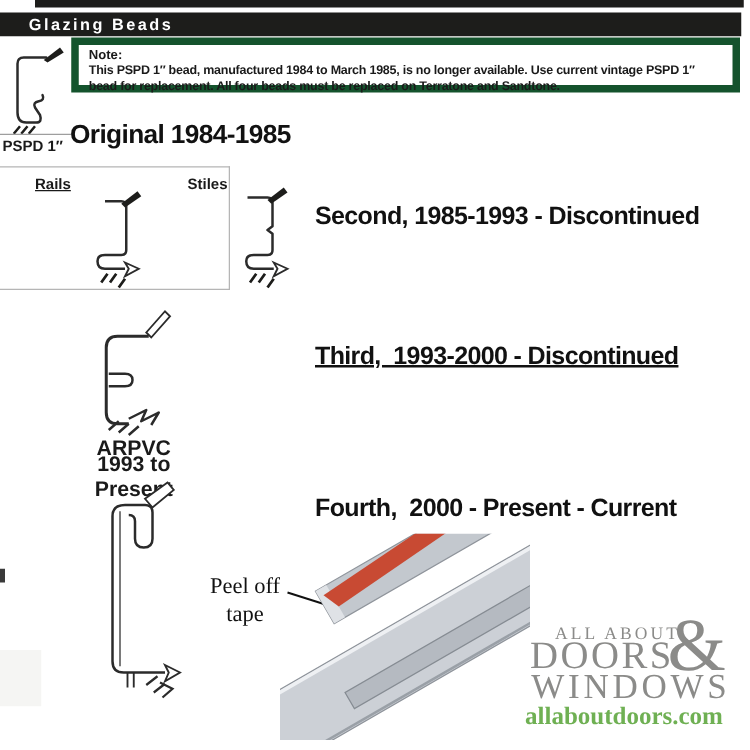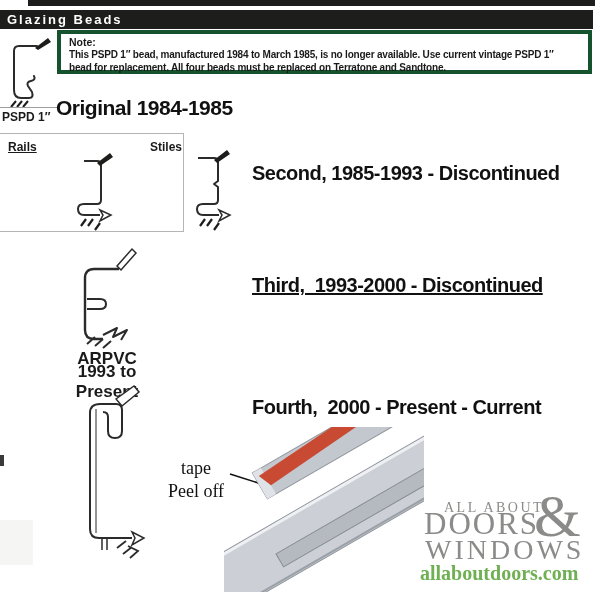--- a/index.html
+++ b/index.html
@@ -4,24 +4,24 @@
 <style>
   html,body{margin:0;padding:0;background:#ffffff;}
   .canvas{position:relative;width:600px;height:600px;background:#fff;overflow:hidden;
           font-family:"Liberation Sans",sans-serif;color:#1a1a1a;}
   .abs{position:absolute;}
 
   
   .top-strip{left:28px;top:0;width:567px;height:6px;background:#1d1d1b;}
   .header-bar{left:0;top:10px;width:593px;height:19px;background:#1d1d1b;
               color:#fff;font-weight:bold;font-size:13px;letter-spacing:2px;
-              line-height:19px;padding-left:7px;box-sizing:border-box;}
+              line-height:19px;padding-left:23px;box-sizing:border-box;}
 
   
-  .note-box{left:57px;top:30px;width:535px;height:44px;border:4px solid #14532d;
+  .note-box{left:57px;top:30px;width:535px;height:44px;border:6px solid #14532d;
             box-sizing:border-box;padding:2px 0 0 8px;}
   .note-label{font-size:10.5px;font-weight:bold;}
   .note-line{font-size:10px;font-weight:bold;letter-spacing:-0.2px;white-space:nowrap;line-height:13px;}
 
   
   .heading{font-weight:bold;font-size:20px;letter-spacing:-0.5px;color:#111;white-space:pre;}
   .heading-original{left:56px;top:80px;font-size:21px;margin-top:16px;}
   .heading-second{left:252px;top:162px;}
   .heading-third{left:252px;top:274px;text-decoration:underline;}
   .heading-fourth{left:252px;top:396px;}
@@ -71,21 +71,21 @@
     <path d="M33,15 H15 Q10,15 10,20 V59 Q10,67 17,67 H25 Q30,67 28,61 L24,55 Q22,51 27,50 Q32,49 30,45" fill="none" stroke="#2b2b2b" stroke-width="2" stroke-linejoin="round" stroke-linecap="round"></path>
     <polygon points="31,17 44,7 47,11 34,19" fill="#1d1d1b"></polygon>
     <path d="M12,70 L7,76 M18,70 L13,76 M24,70 L19,76" stroke="#1d1d1b" stroke-width="2"></path>
   </svg>
   <div class="abs hline" style="left:0;top:107px;width:57px;"></div>
   <div class="abs small-label" style="left:2px;top:110px;">PSPD 1″</div>
 
   <div class="abs heading heading-original">Original 1984-1985</div>
 
   <div class="abs rails-box"></div>
-  <div class="abs small-label" style="left:8px;top:140px;text-decoration:underline;">Rails</div>
+  <div class="abs small-label" style="left:28px;top:140px;text-decoration:underline;">Rails</div>
   <div class="abs small-label" style="left:150px;top:140px;">Stiles</div>
 
   <svg class="abs" style="left:62px;top:144px;" width="55" height="88" viewBox="0 0 55 88">
     <path d="M22,17 H35 Q39,17 39,21 V56 Q39,60 35,60 H22 Q16,60 16,65 Q16,71 22,71 H38" fill="none" stroke="#2b2b2b" stroke-width="2" stroke-linejoin="round"></path>
     <path d="M38,66 L49,71 L38,77 L41,71 Z" fill="#fff" stroke="#2b2b2b" stroke-width="1.5"></path>
     <polygon points="35,19 48,9 51,13 38,22" fill="#1d1d1b"></polygon>
     <path d="M24,75 L19,82 M31,75 L26,82 M38,79 L33,86" stroke="#1d1d1b" stroke-width="2.2"></path>
   </svg>
 
   <svg class="abs" style="left:186px;top:143px;" width="48" height="88" viewBox="0 0 48 88">
@@ -115,22 +115,22 @@
     <path d="M26,26 V150" stroke="#2b2b2b" stroke-width="1"></path>
     <path d="M46,21 Q52,21 52,27 V48 Q52,55 45,55 Q38,55 38,48 V34 Q38,29 33,29" fill="none" stroke="#2b2b2b" stroke-width="2" stroke-linejoin="round"></path>
     <path d="M62,149 L74,155 L62,162 L65,155 Z" fill="#fff" stroke="#2b2b2b" stroke-width="1.5"></path>
     <path d="M32,155 V167 M37,155 V167" stroke="#2b2b2b" stroke-width="1.5"></path>
     <path d="M47,165 L56,158 M53,171 L62,164 M58,163 L68,168 L60,175" fill="none" stroke="#2b2b2b" stroke-width="1.8"></path>
   </svg>
 
   <div class="abs heading heading-fourth">Fourth,  2000 - Present - Current</div>
 
   <div class="abs peel-note">
+    <div>Peel off</div>
     <div>tape</div>
-    <div>Peel off</div>
   </div>
   <svg class="abs" style="left:228px;top:470px;" width="52" height="26" viewBox="0 0 52 26">
     <line x1="2" y1="4" x2="43" y2="17" stroke="#111" stroke-width="1.6"></line>
     <polygon points="50,19 39,20 44,12" fill="#111"></polygon>
   </svg>
 
   <svg class="abs" style="left:224px;top:427px;" width="200" height="165" viewBox="0 0 200 165">
     <g transform="rotate(-30 100 90)">
       <rect x="-30" y="70" width="290" height="56" fill="#ccd0d6" stroke="#8f949b" stroke-width="1"></rect>
       <line x1="-30" y1="72" x2="260" y2="72" stroke="#eef0f3" stroke-width="3"></line>

